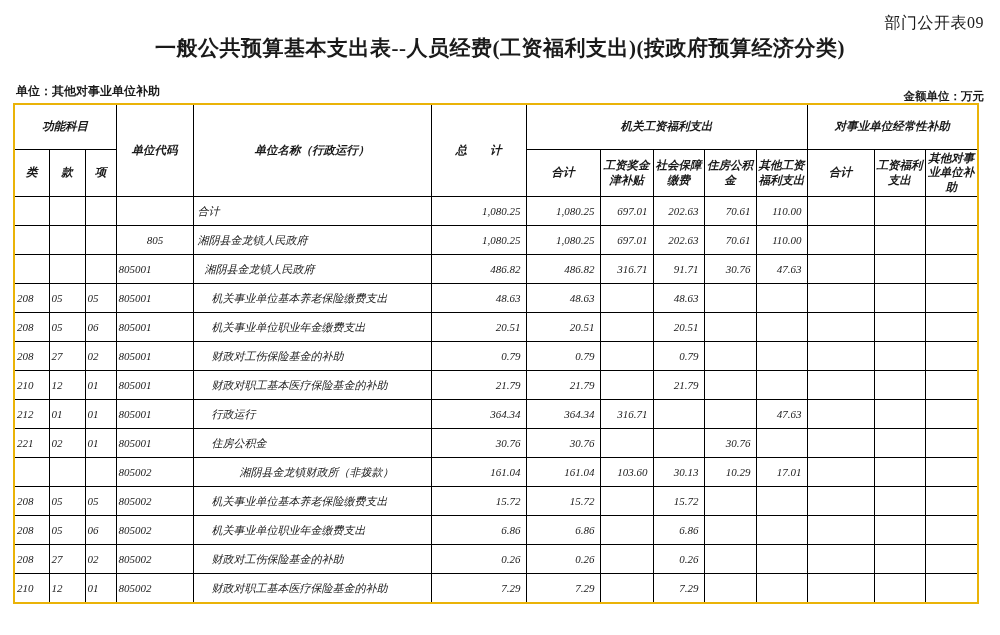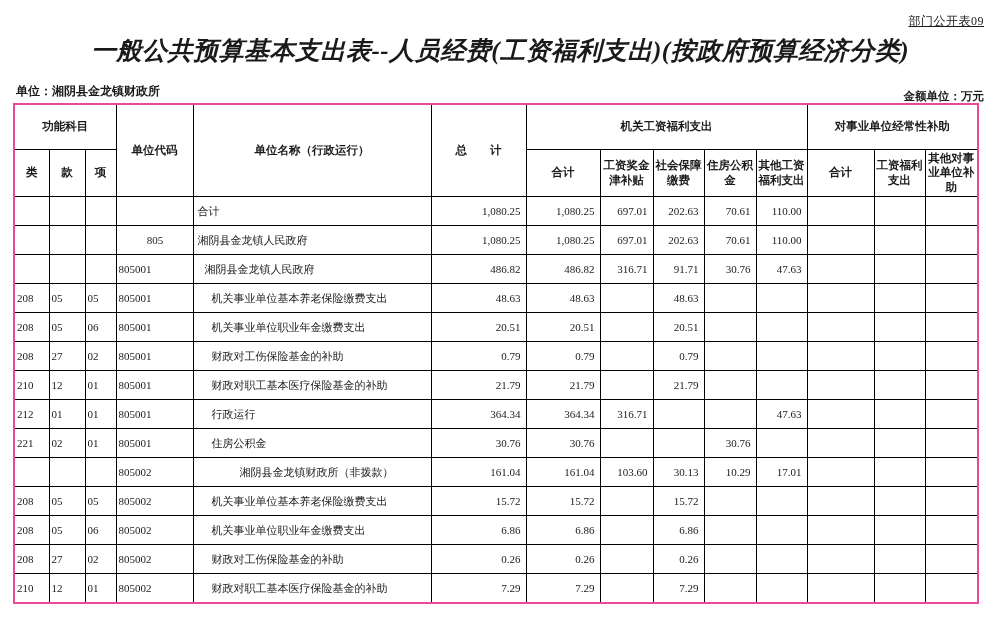--- a/index.html
+++ b/index.html
@@ -7,40 +7,41 @@
   body {
     width: 1000px; height: 635px;
     background: #ffffff;
     color: #1a1a1a;
     font-family: "Liberation Serif", "DejaVu Serif", serif;
     position: relative;
     overflow: hidden;
   }
   .doc-number {
     position: absolute; top: 13px; right: 16px;
-    font-size: 12px; letter-spacing: 0.5px; text-decoration: underline;
+    font-size: 16px; letter-spacing: 0.5px;
   }
   .page-title {
     position: absolute; top: 34px; left: 0; width: 100%;
-    text-align: center; font-size: 25px; font-weight: bold;
-    letter-spacing: 0.5px; white-space: nowrap; font-style: italic;
+    text-align: center; font-size: 21px; font-weight: bold;
+    letter-spacing: 0.5px; white-space: nowrap;
   }
   .unit-label {
     position: absolute; top: 83px; left: 16px;
     font-size: 12px; font-weight: bold;
   }
   .amount-unit-label {
     position: absolute; top: 77px; right: 16px;
     font-size: 11.5px; font-weight: bold; margin-top: 12px;
   }
   table.budget {
     position: absolute; left: 13px; top: 103px;
     width: 964px;
     border-collapse: collapse; table-layout: fixed;
-    border: 2px solid #ec4899;
+    border: 2px solid #eab308;
+    font-style: italic;
   }
   table.budget th, table.budget td {
     border: 1px solid #000;
     overflow: hidden;
     vertical-align: middle;
   }
   table.budget th {
     font-size: 11.5px; font-weight: bold;
     text-align: center; line-height: 1.3;
     padding: 1px 2px;
@@ -52,21 +53,21 @@
   tbody td.center { }
   tbody td.left { text-align: center; padding-left: 3px; }
   tbody td.name { text-align: left; }
   tbody td.num { text-align: right; padding-right: 5px; }
 </style>
 </head>
 <body>
 
 <div class="doc-number">部门公开表09</div>
 <div class="page-title">一般公共预算基本支出表--人员经费(工资福利支出)(按政府预算经济分类)</div>
-<div class="unit-label">单位：湘阴县金龙镇财政所</div>
+<div class="unit-label">单位：其他对事业单位补助</div>
 <div class="amount-unit-label">金额单位：万元</div>
 
 <table class="budget">
   <colgroup id="cols">
       <col style="width: 35px;">
       <col style="width: 36px;">
       <col style="width: 31px;">
       <col style="width: 77px;">
       <col style="width: 238px;">
       <col style="width: 95px;">

